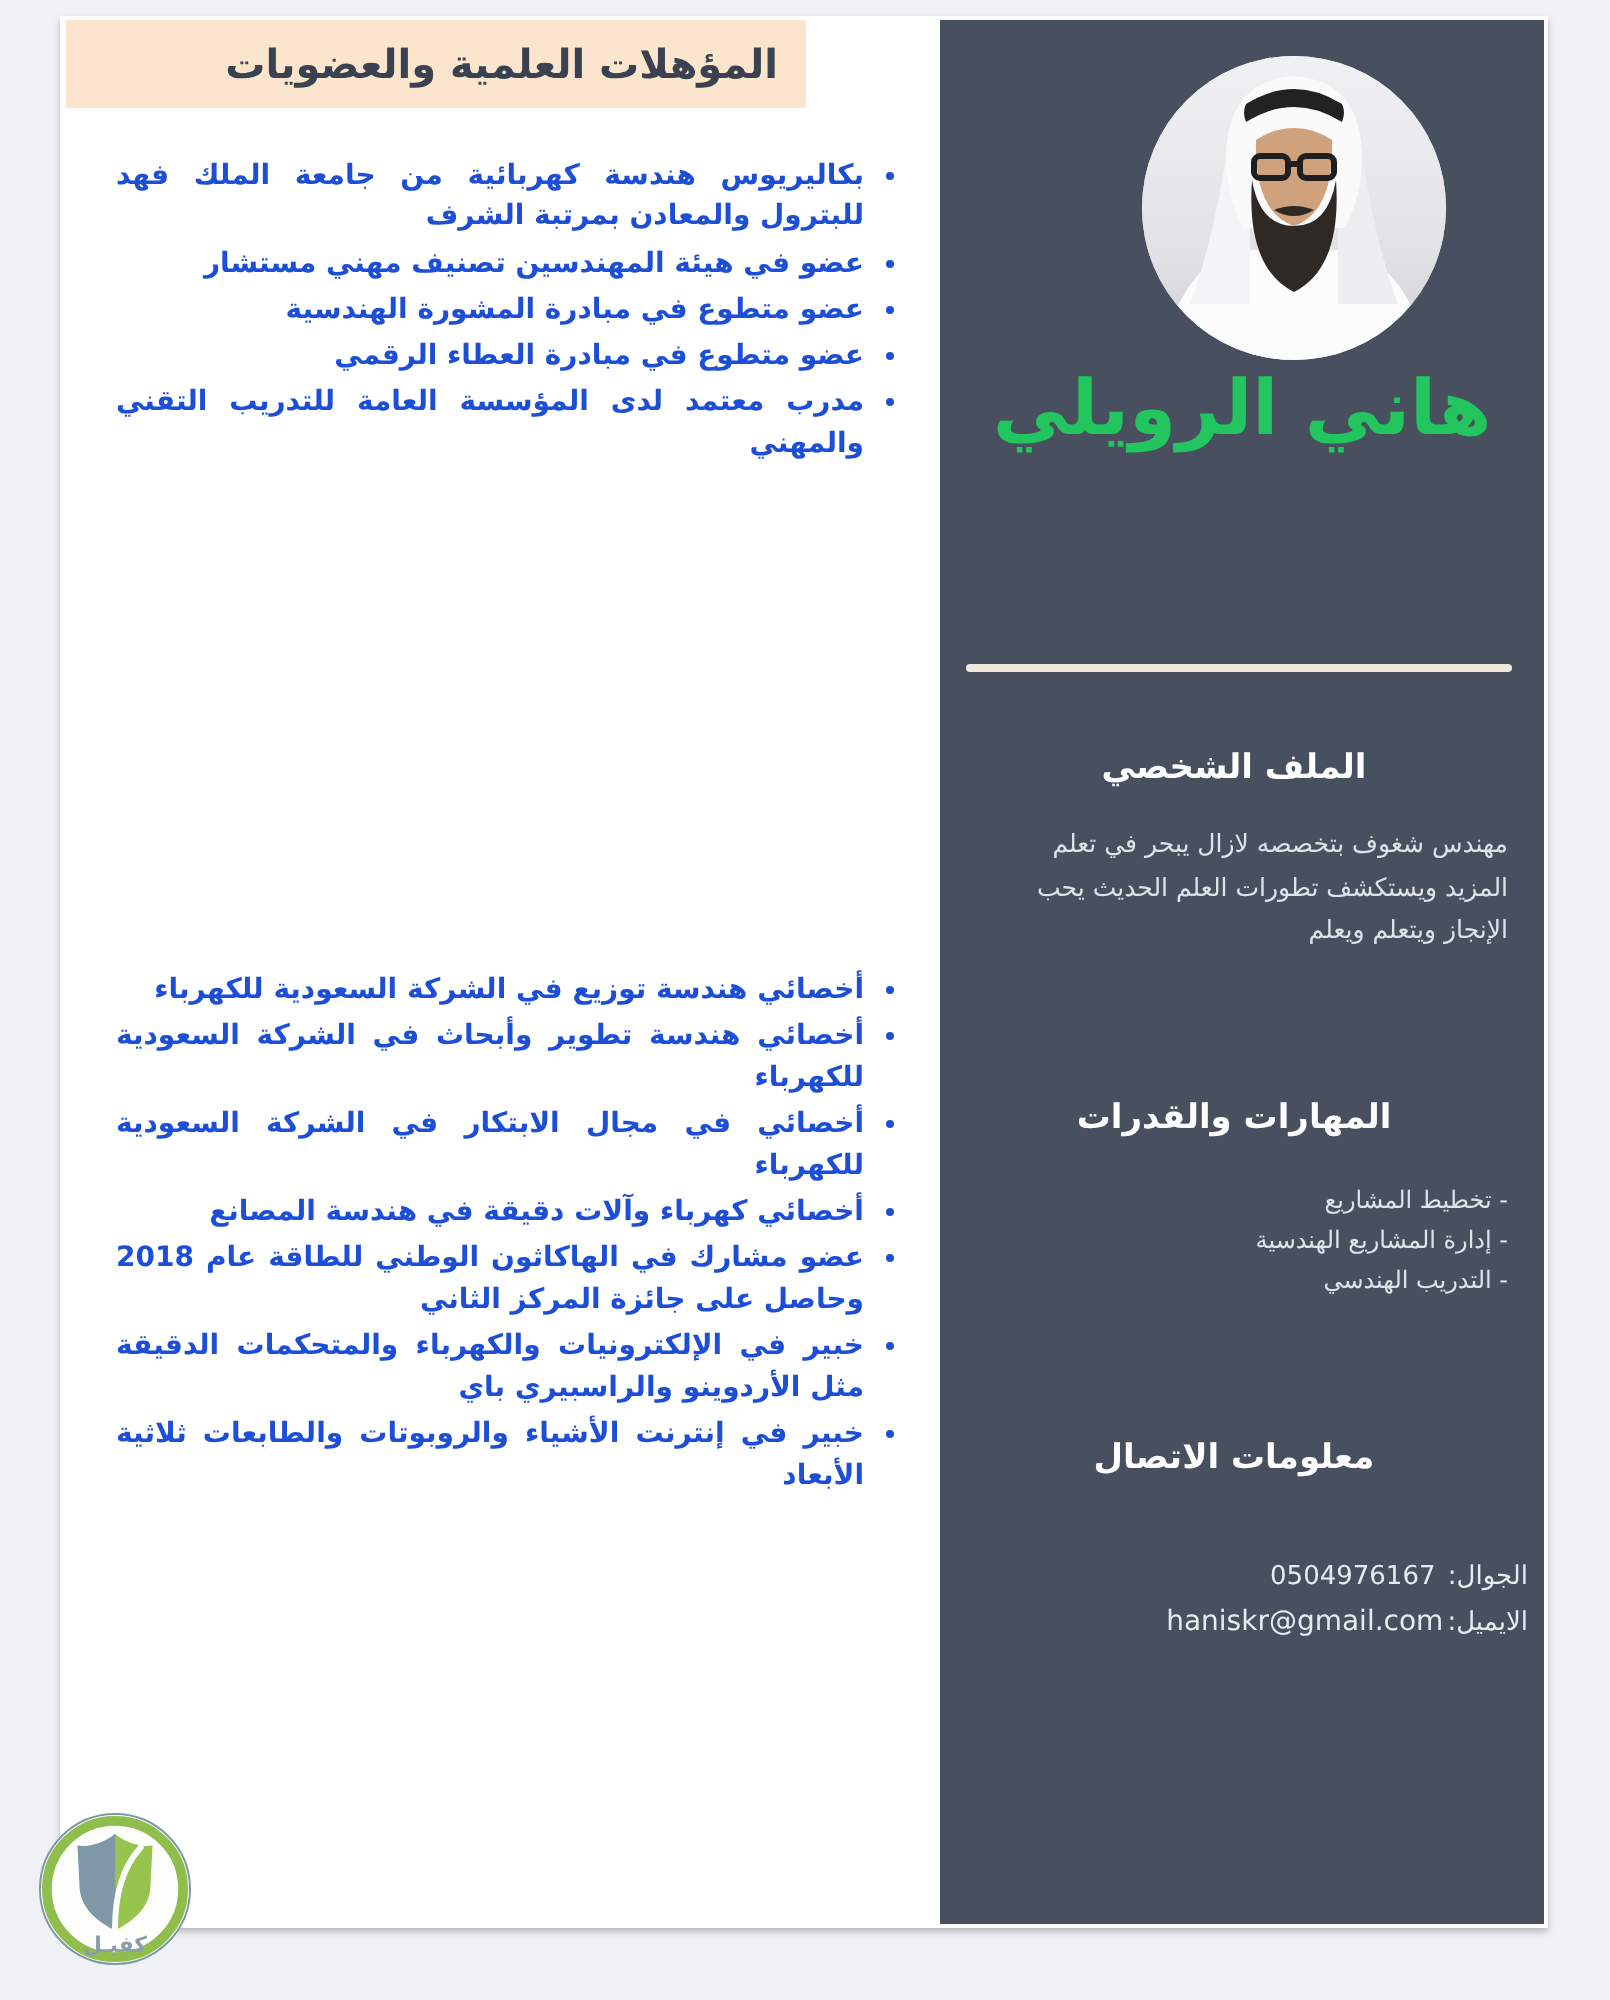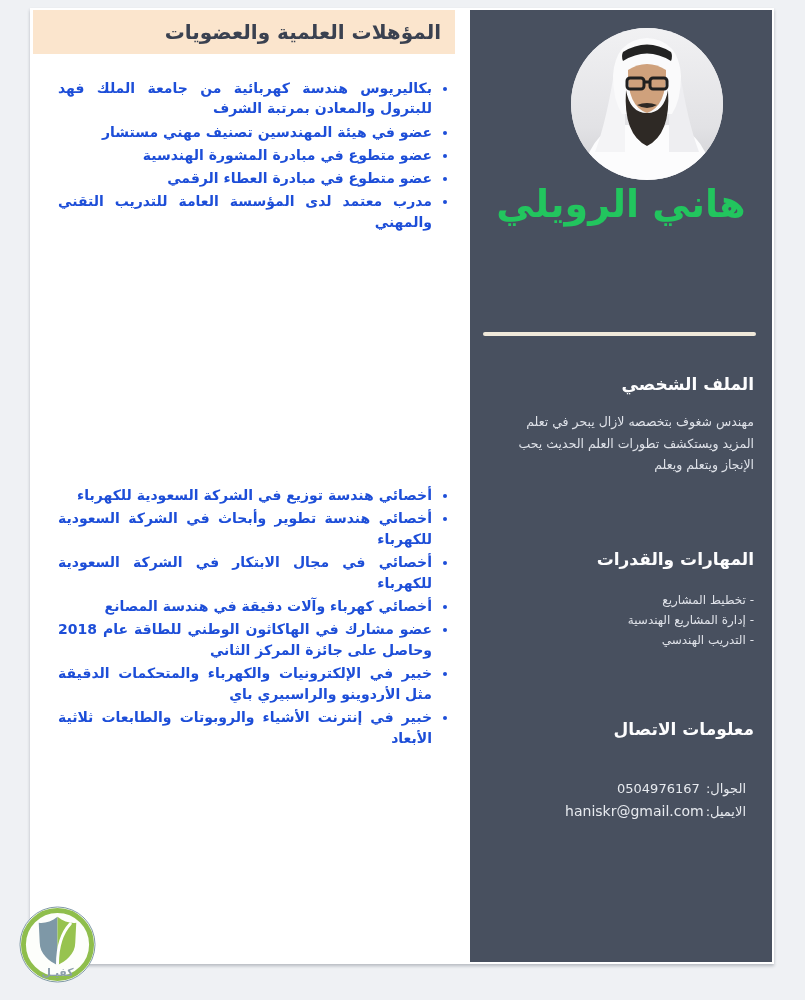--- a/index.html
+++ b/index.html
@@ -10,21 +10,21 @@
     font-family: "DejaVu Sans", sans-serif;
   }
   .paper {
     position: absolute; left: 30px; top: 8px; width: 744px; height: 956px;
     background: #ffffff;
     box-shadow: 0 2px 3px rgba(40,45,60,0.28);
   }
 
   
   .hdr {
-    position: absolute; left: 3px; width: 422px; height: 44px;
+    position: absolute; left: 3px; width: 370px; height: 44px;
     background: #fbe5cd;
   }
   .hdr1 { top: 2px; }
   .hdr2 { top: 405px; }
   .hdr-title {
     direction: rtl; text-align: right; padding: 0 14px 0 0;
     line-height: 44px; font-size: 20px; font-weight: bold; color: #3a4150;
   }
   .blist {
     position: absolute; left: 28px; width: 396px;
@@ -53,38 +53,38 @@
     position: absolute; top: 172px; left: 0; right: 0;
     direction: rtl; text-align: center;
     font-size: 38px; font-weight: bold; color: #22c55e; letter-spacing: 1px;
   }
   .divider {
     position: absolute; top: 322px; left: 13px; width: 273px; height: 4px;
     background: #f0e9da; border-radius: 2px;
   }
   .s-title {
     position: absolute; right: 18px; left: 10px;
-    direction: rtl; text-align: right;
+    direction: rtl; text-align: center;
     font-size: 17px; font-weight: bold; color: #fdfdfe; letter-spacing: 0.5px;
   }
   .t-profile { top: 364px; }
   .t-skills  { top: 539px; }
   .t-contact { top: 709px; }
   .profile-text {
     position: absolute; right: 18px; left: 24px; top: 401px;
     direction: rtl; text-align: right;
     font-size: 12.5px; color: #dfe2e9; line-height: 1.72;
   }
   .skills-list {
     position: absolute; right: 18px; left: 24px; top: 580px;
     direction: rtl; text-align: right;
     font-size: 12px; color: #dfe2e9; line-height: 20px;
   }
   .contact {
-    position: absolute; right: 26px; left: 10px; top: 767px;
+    position: absolute; right: 8px; left: 10px; top: 767px;
     direction: rtl; text-align: right; color: #e7eaef;
   }
   .c-row { font-size: 13px; line-height: 23px; }
   .c-val { margin-right: 2px; }
   .email-val { font-size: 14px; }
 
   
   .logo {
     position: absolute; left: 18px; top: 905px; width: 79px; height: 79px;
   }

